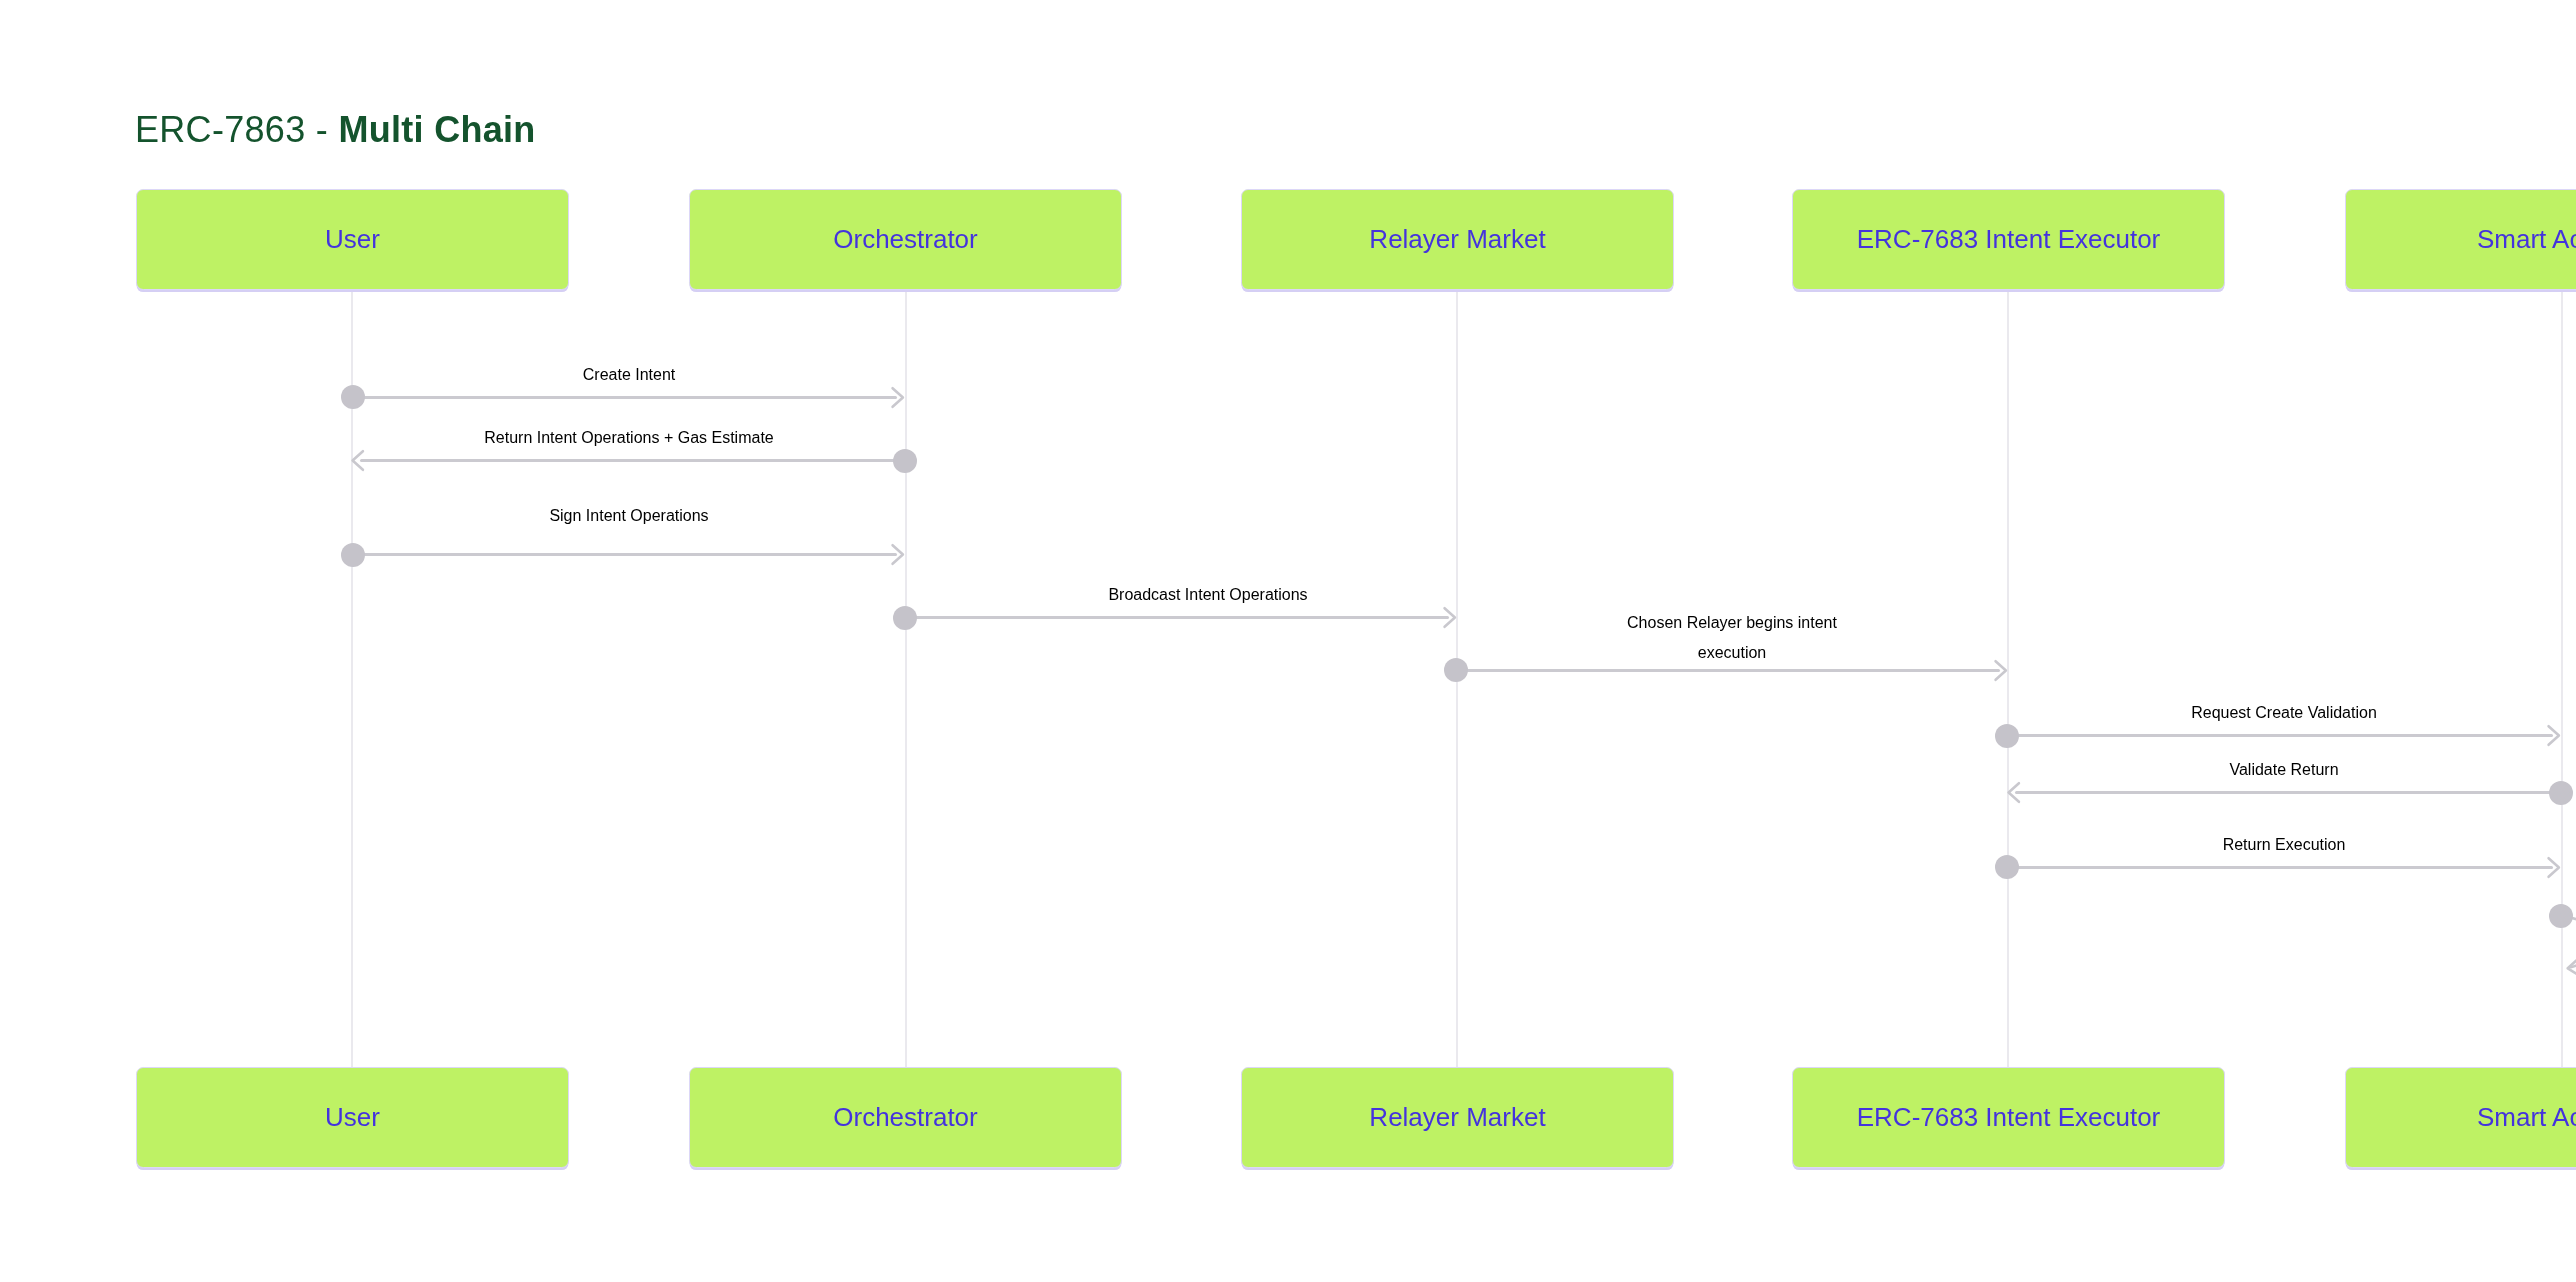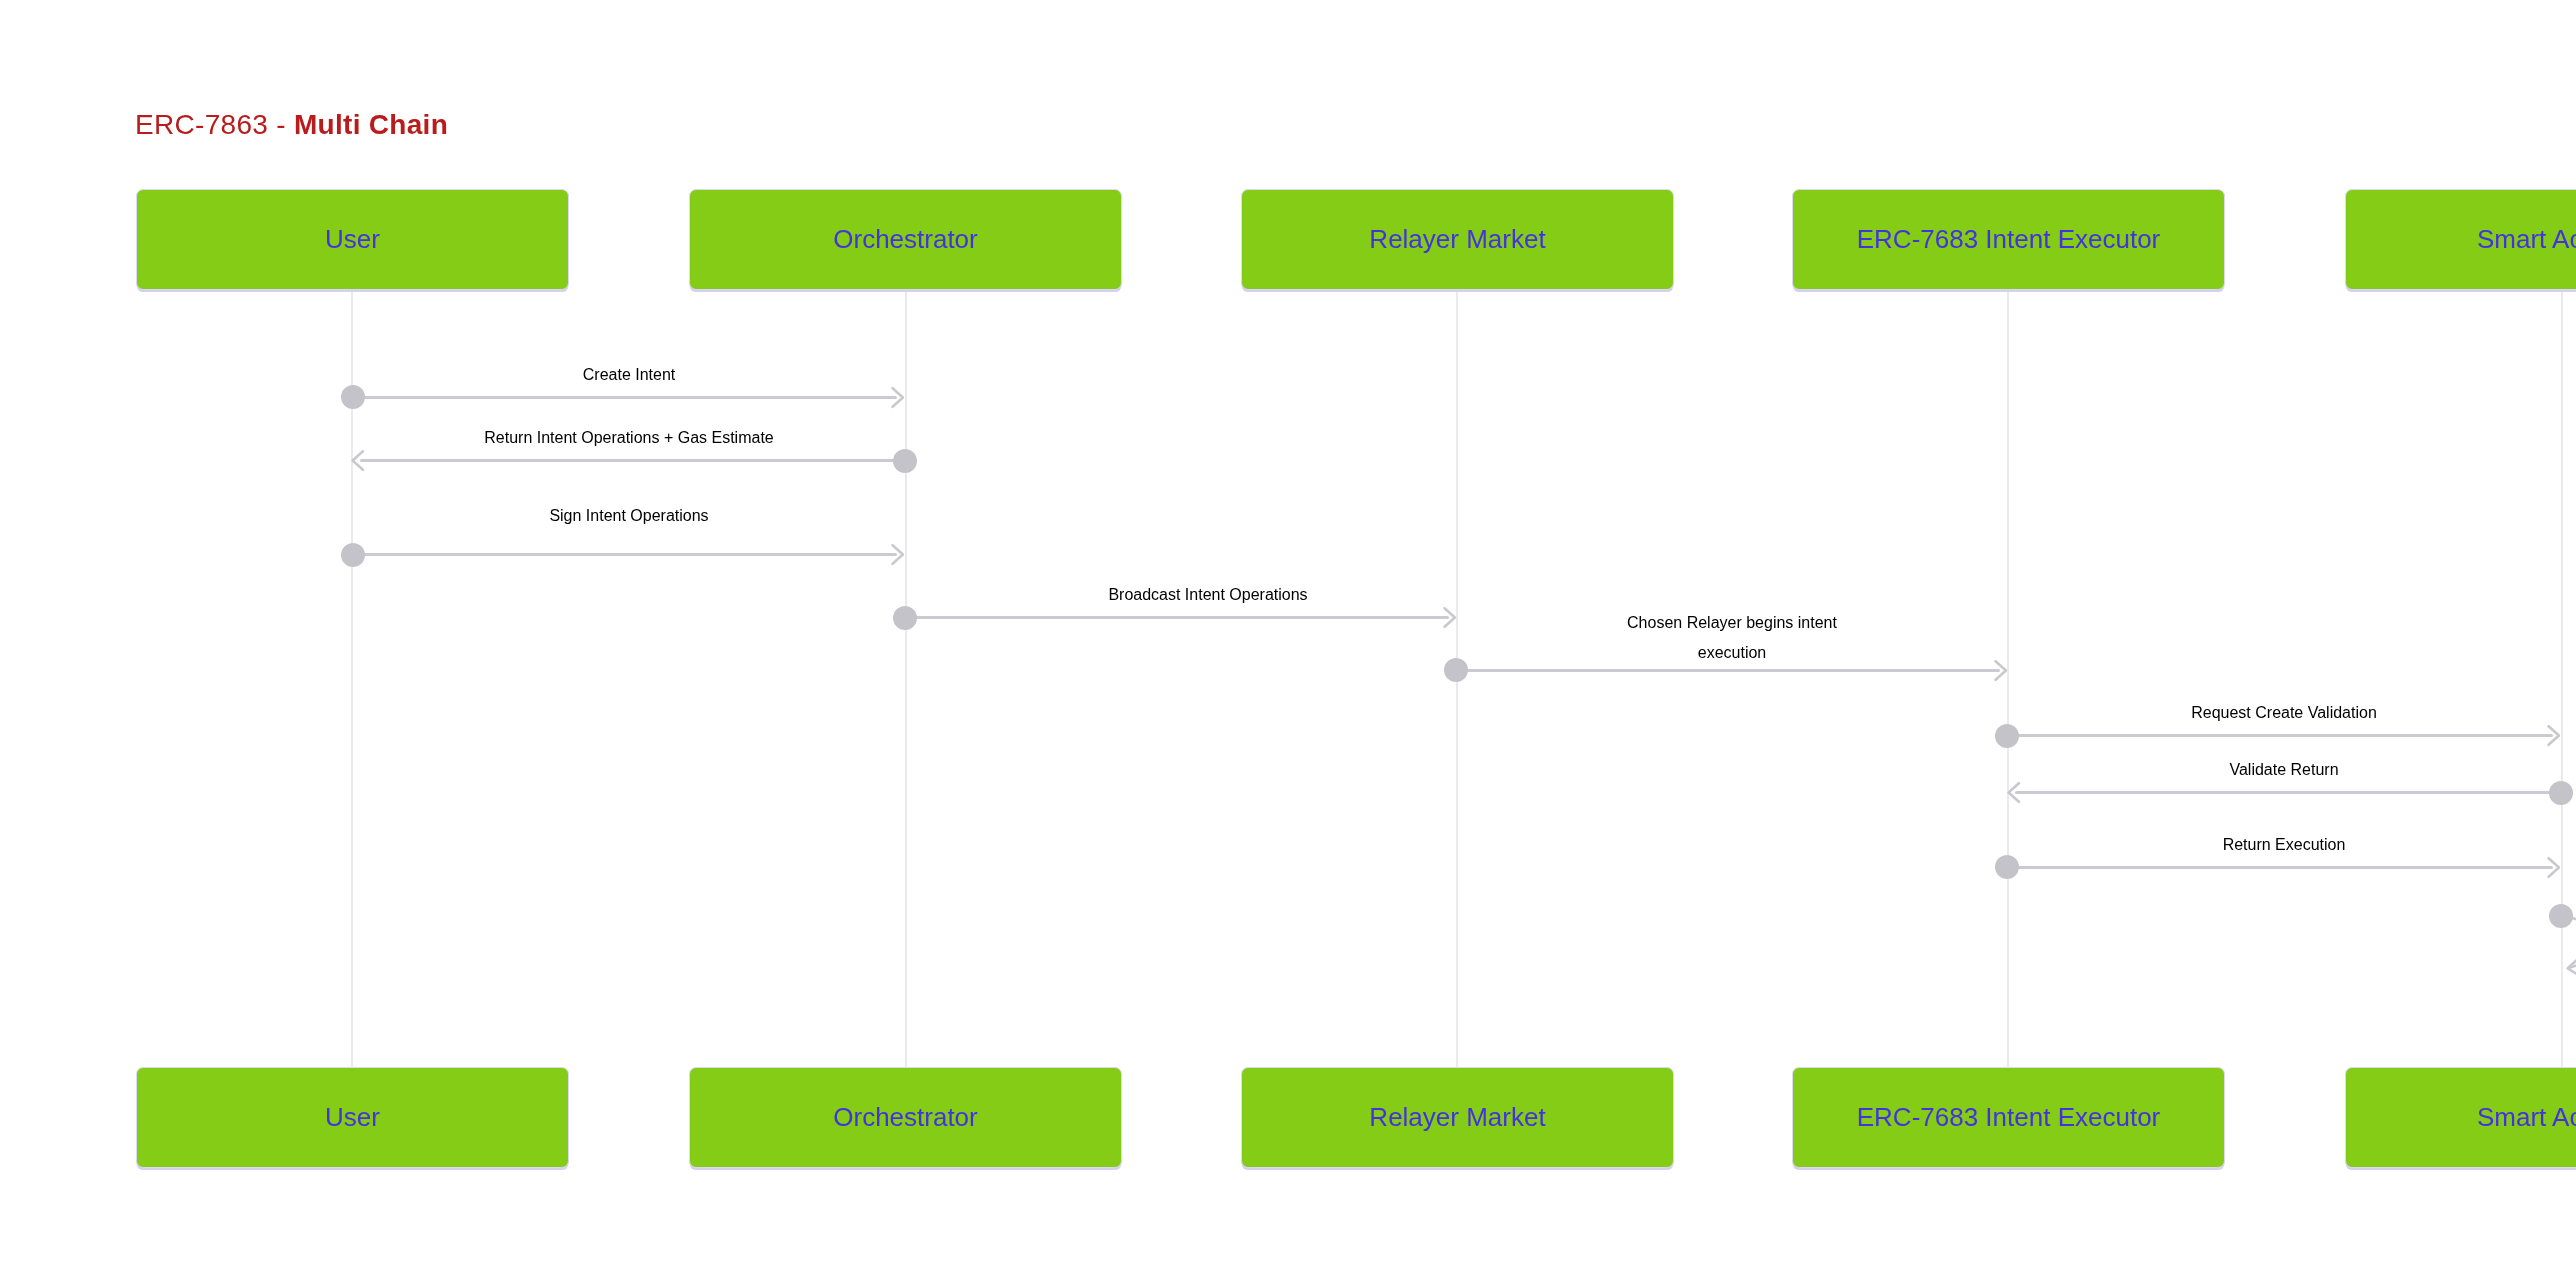--- a/index.html
+++ b/index.html
@@ -12,39 +12,39 @@
     position: relative;
     width: 2960px;
     height: 1283px;
     background: #ffffff;
     overflow: hidden;
   }
   .diagram-title {
     position: absolute;
     left: 135px;
     top: 109px;
-    font-size: 28px;
-    color: #b91c1c;
+    font-size: 36px;
+    color: #14532d;
     letter-spacing: 0.3px;
     white-space: nowrap;
     text-align: right;
   }
   .diagram-title .bold { font-weight: 700; }
   .lifeline {
     position: absolute;
     top: 290px;
     width: 2.1px;
     height: 777px;
     background: #eae9ee;
   }
   .actor-box {
     position: absolute;
     width: 433px;
     height: 101px;
-    background: #84cc16;
+    background: #bef264;
     border: 1.5px solid #dcd7f7;
     border-radius: 7.2px;
     box-shadow: 0 2.6px 0 -0.5px #d5cff4;
     display: flex;
     align-items: center;
     justify-content: center;
     color: #4433dd;
     font-size: 26px;
     white-space: nowrap;
     box-sizing: border-box;

